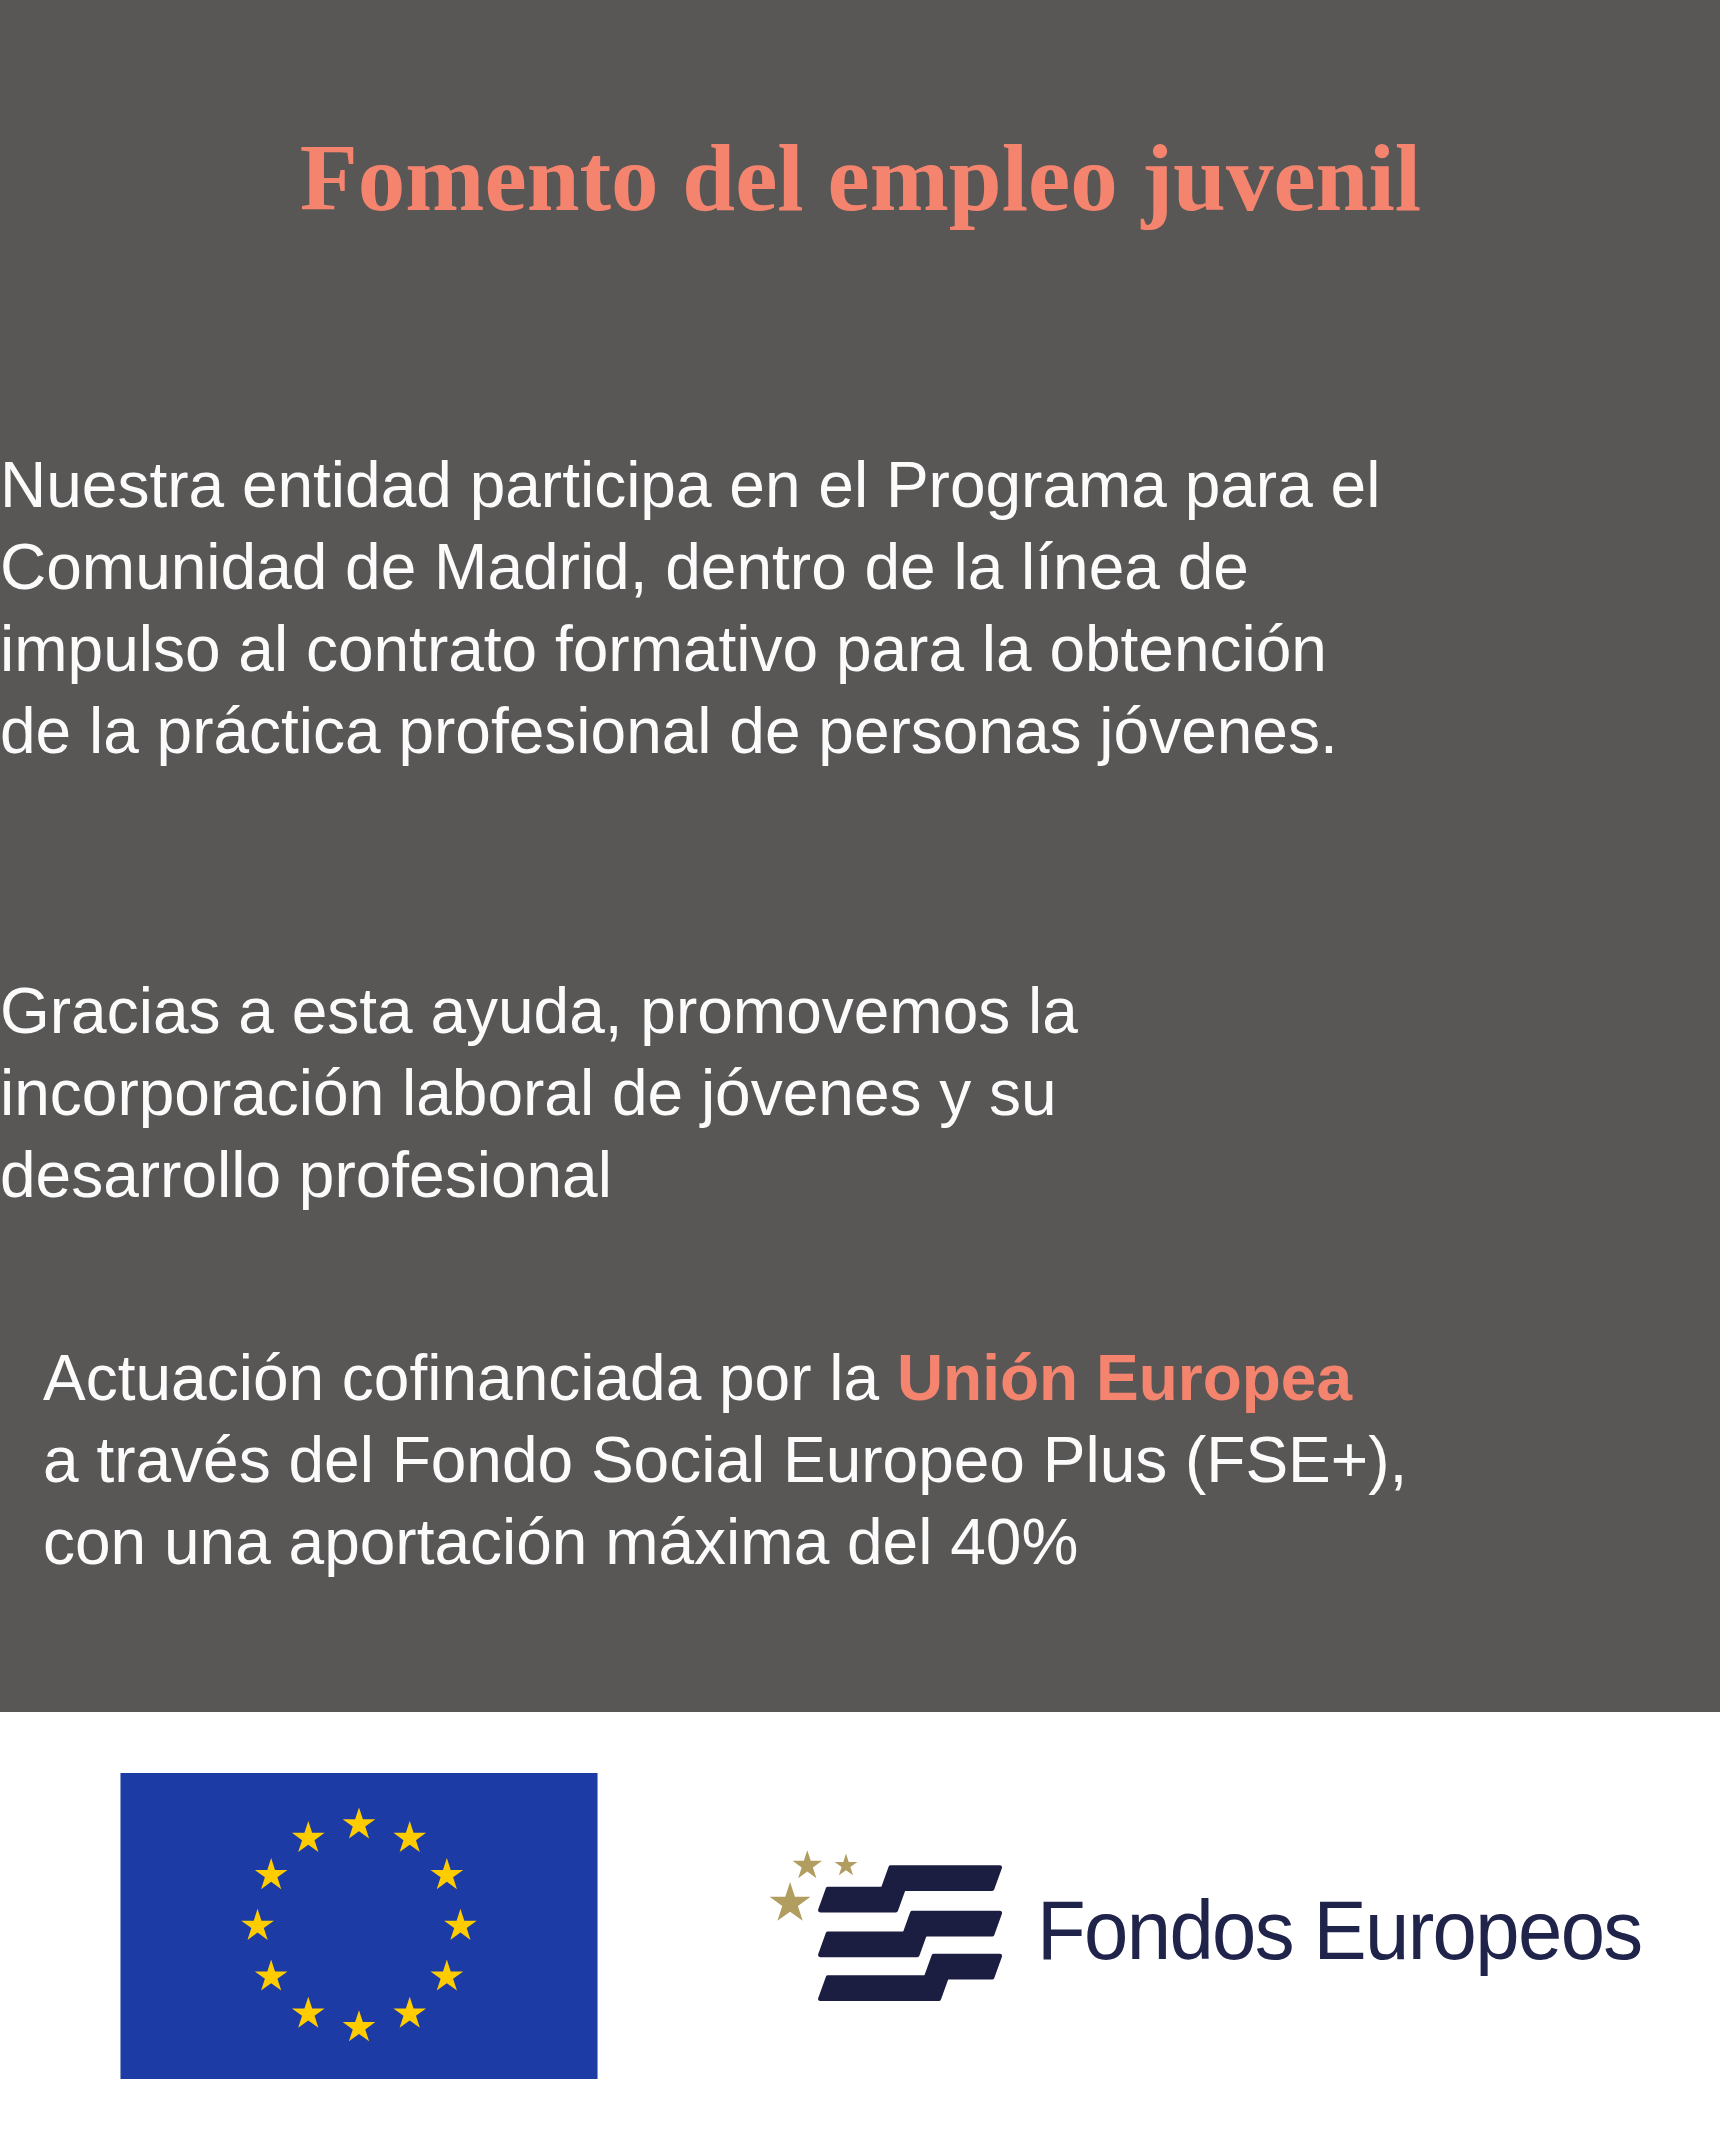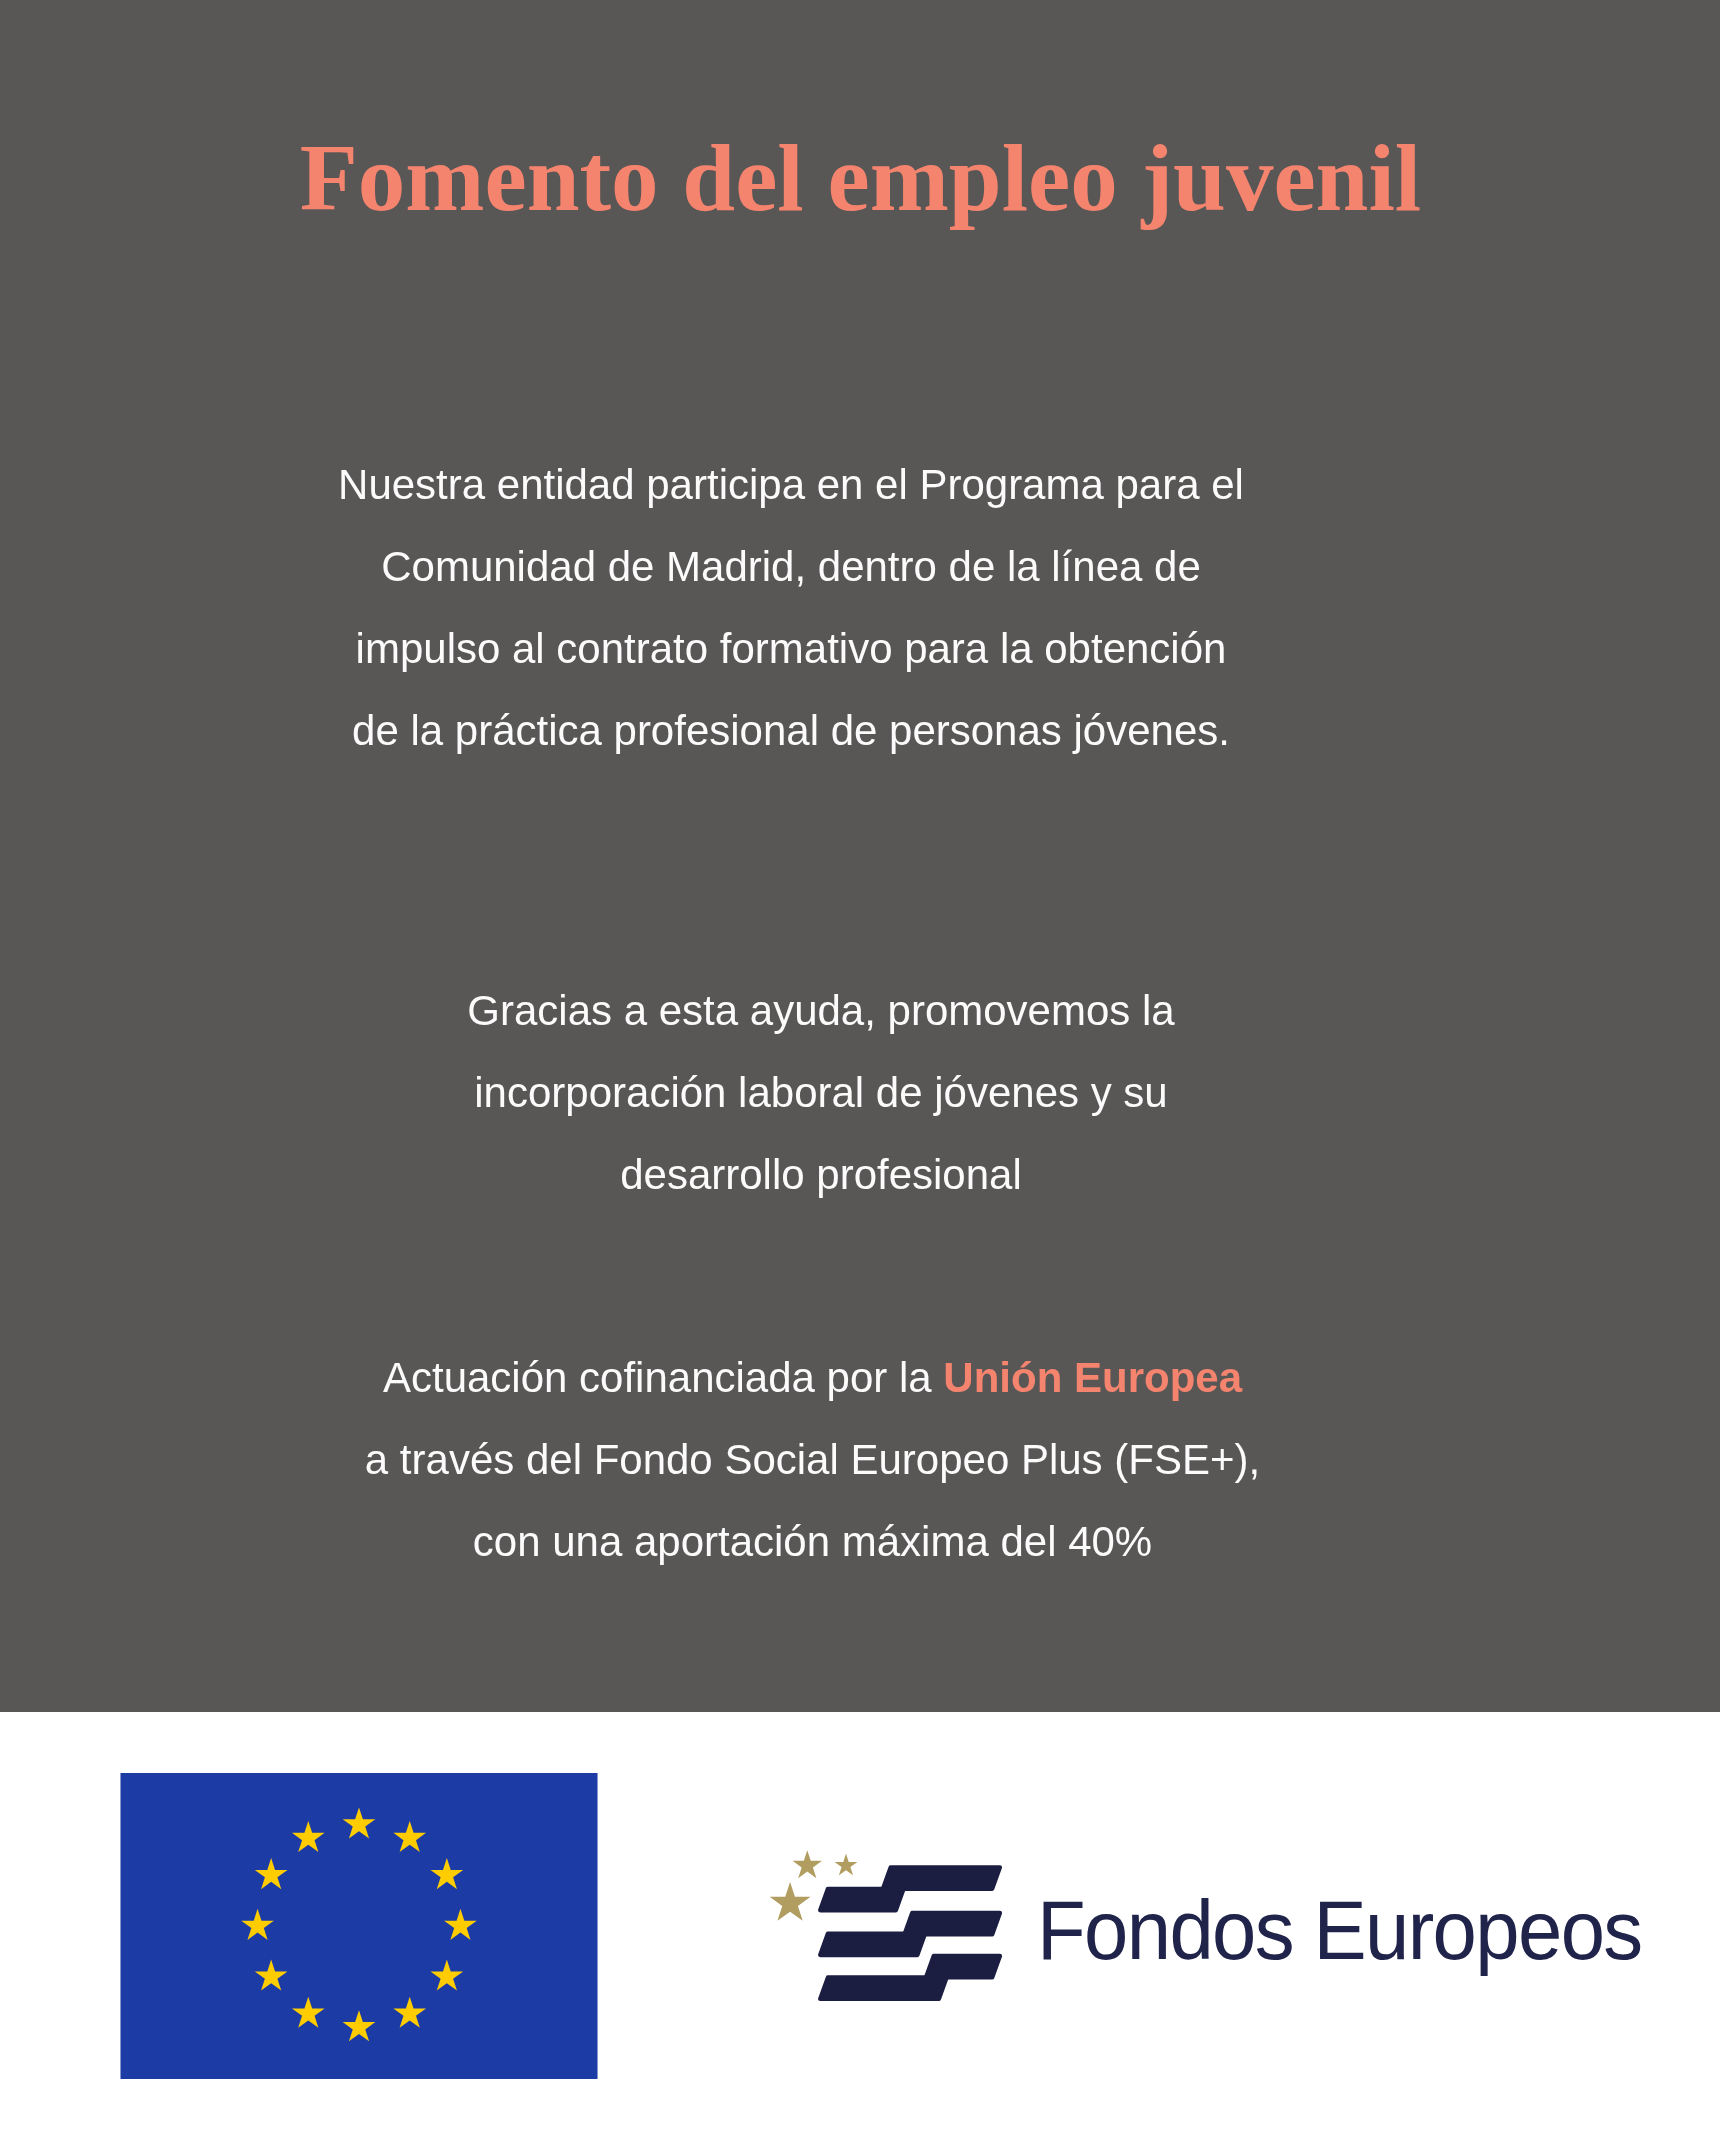--- a/index.html
+++ b/index.html
@@ -35,29 +35,29 @@
     font-size:95px;
     font-weight:bold;
     line-height:129px;
     letter-spacing:0px;
     white-space:nowrap;
     font-family:Liberation Serif, serif;
   }
   .para{
     position:absolute;left:0;
     width:1582px;
-    text-align:center;
+    text-align:left;
     color:var(--body_white);
-    font-size:42px;
+    font-size:64px;
     font-weight:400;
     line-height:82px;
     white-space:nowrap;
   }
   .para-intro{top:444px;}
-  .para-benefit{top:970px;margin-left:30px;}
+  .para-benefit{top:970px;}
   .para-funding{top:1337px;padding-left:43px;}
   .highlight{
     color:var(--accent_coral);
     font-weight:bold;
   }
   .white-section{
     position:absolute;left:0;top:1712px;
     width:1687px;height:439px;
     background:var(--footer_white);
   }

